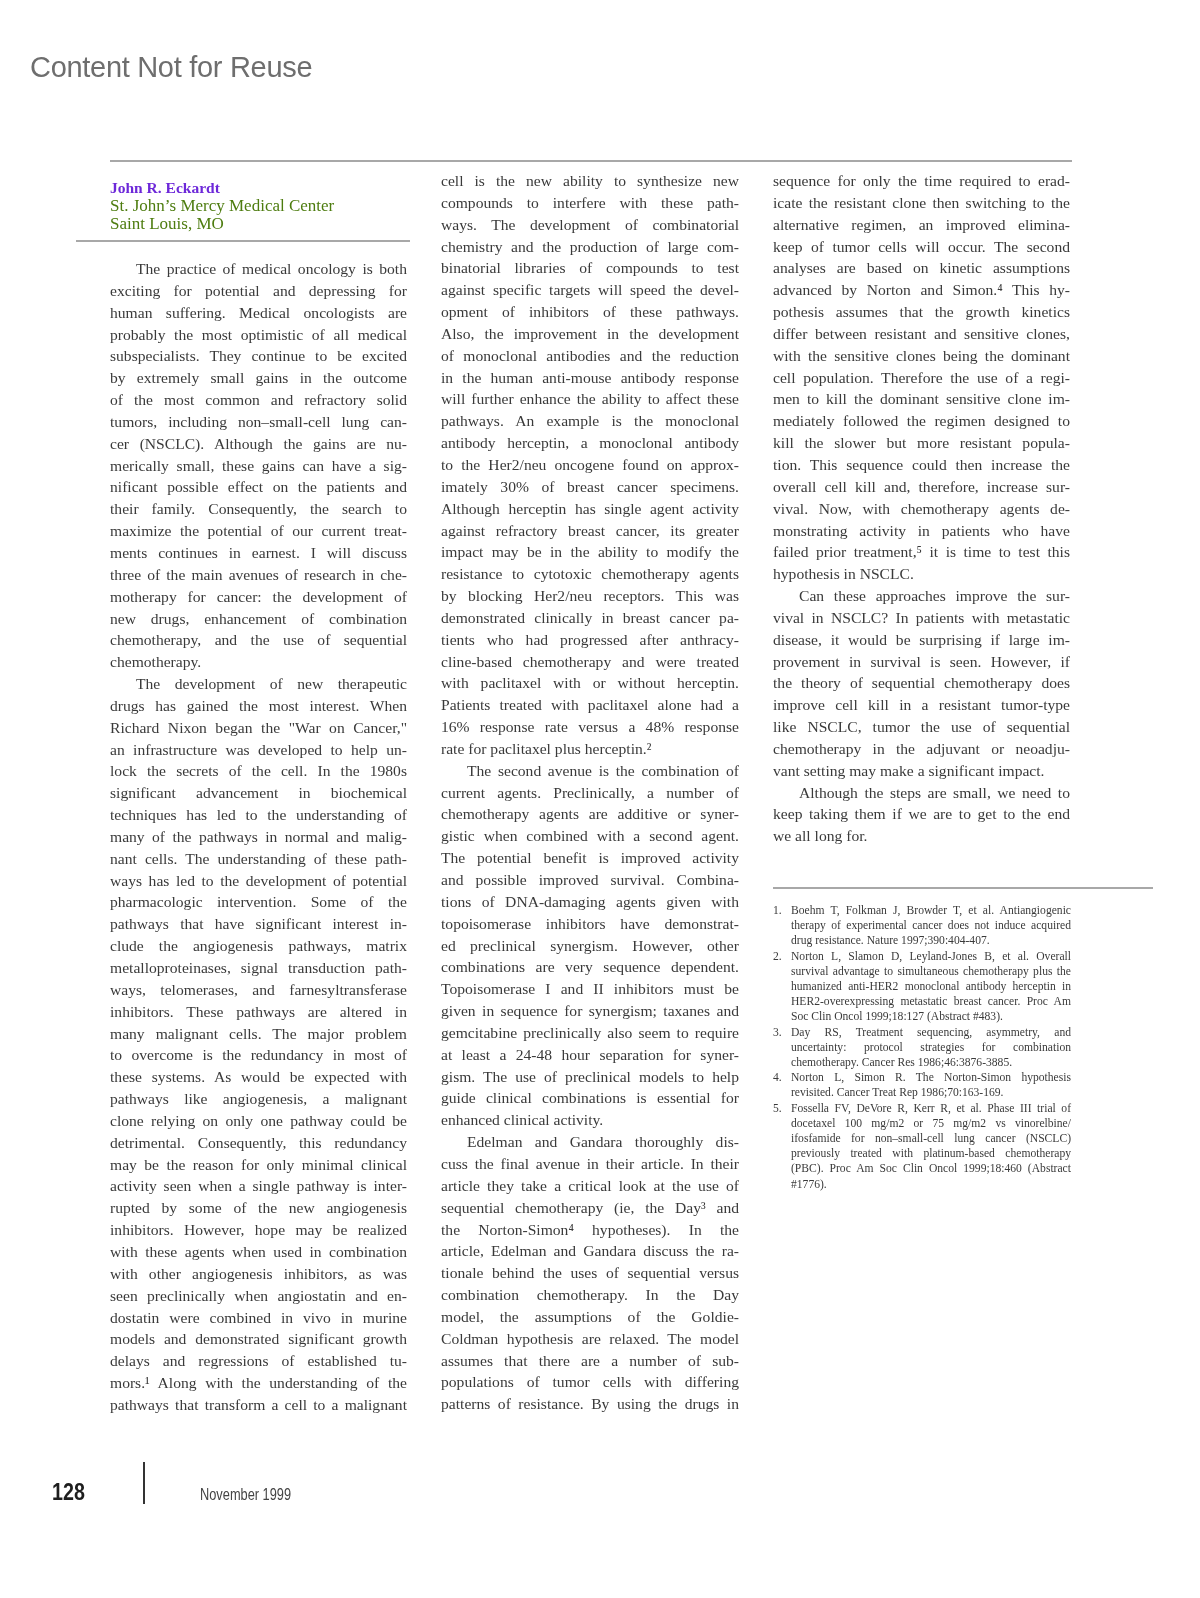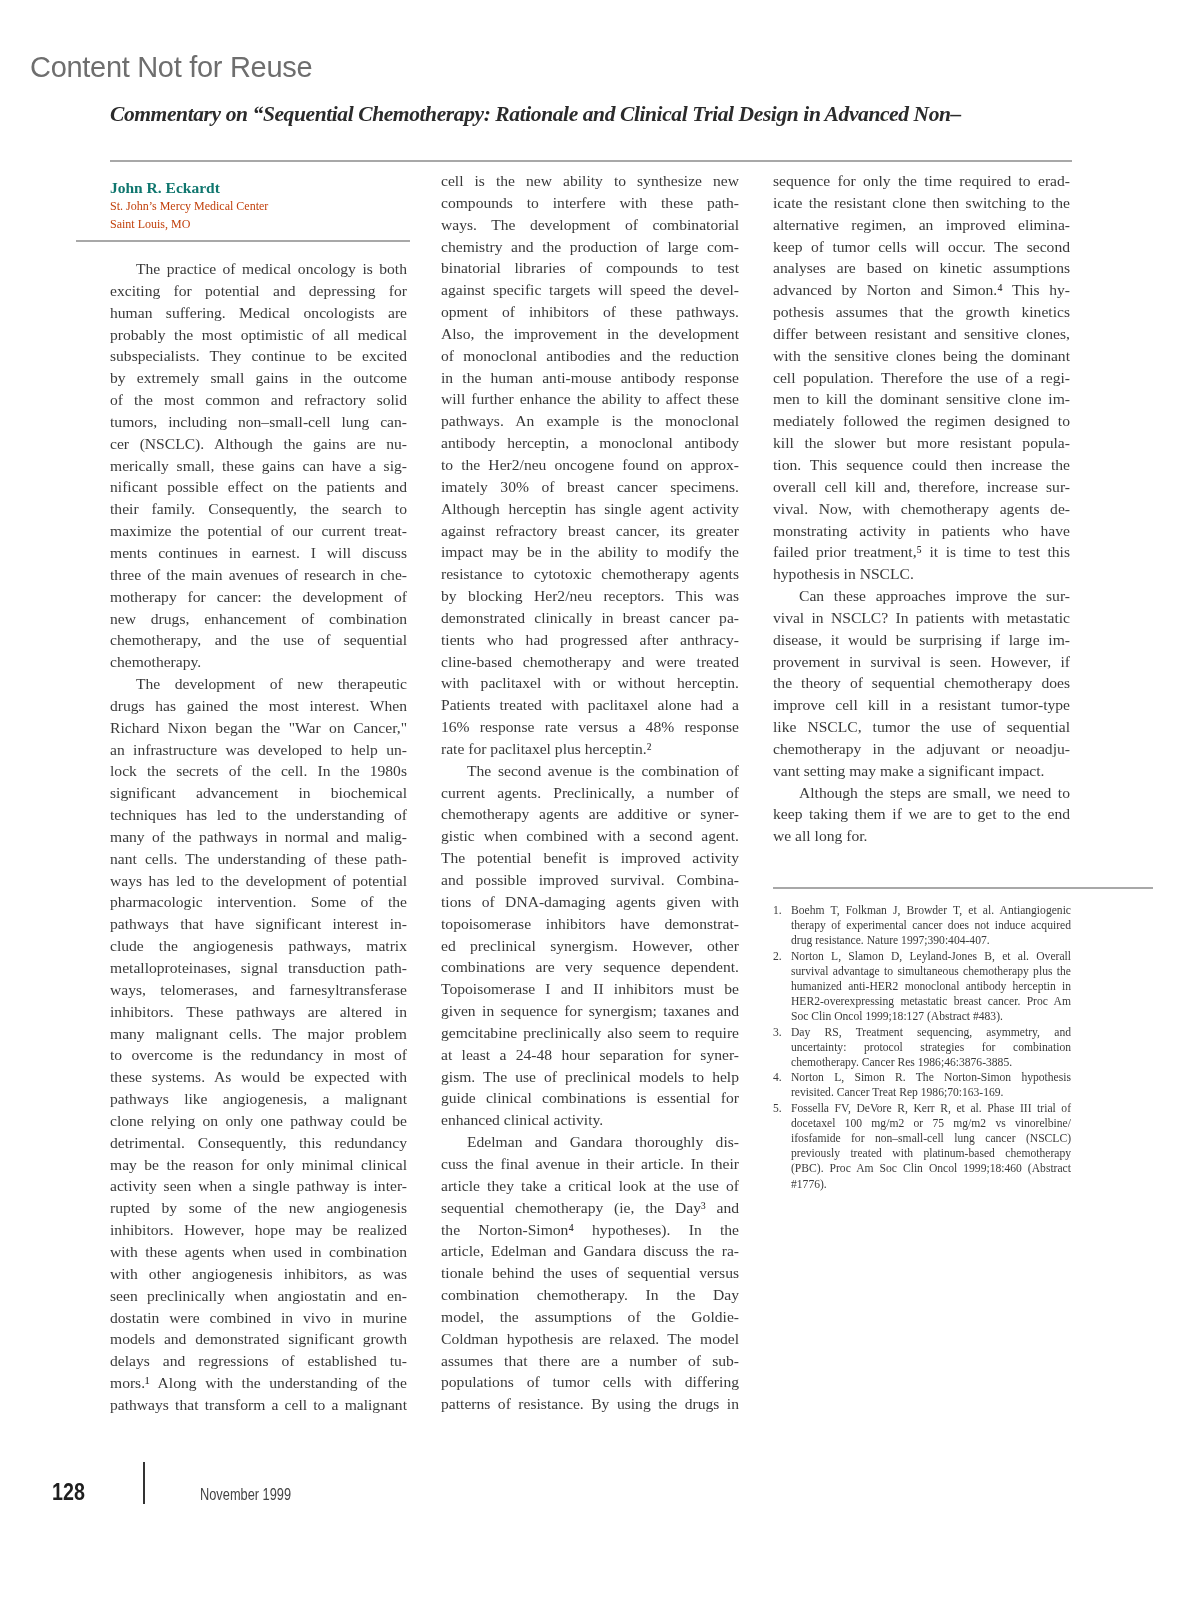--- a/index.html
+++ b/index.html
@@ -1,22 +1,22 @@
 <!DOCTYPE html>
 <html><head>
 <meta charset="utf-8">
 <style>
   html, body { margin: 0; padding: 0; background: #ffffff; }
   body { width: 1200px; height: 1598px; position: relative; overflow: hidden; font-family: "Liberation Serif", "DejaVu Serif", serif; color: #333; }
   .watermark { position: absolute; left: 30px; top: 30px; font-family: "Liberation Sans", "DejaVu Sans", sans-serif; font-size: 29px; color: #6e6e6e; letter-spacing: -0.3px; margin-top: 21px; }
   .title { position: absolute; left: 110px; top: 102px; width: 960px; font-style: italic; font-weight: bold; font-size: 21.5px; line-height: 24px; color: #2b2b2b; letter-spacing: -0.4px; }
   .rule-top { position: absolute; left: 110px; top: 160px; width: 962px; height: 2px; background: #a8a8a8; }
   .author-block { position: absolute; left: 110px; top: 178px; width: 300px; }
-  .author-name { font-weight: bold; font-size: 15.5px; color: #0f766e; line-height: 19px; }
-  .author-aff { font-size: 12px; line-height: 18px; color: #c2410c; }
+  .author-name { font-weight: bold; font-size: 15.5px; color: #6d28d9; line-height: 19px; }
+  .author-aff { font-size: 17px; line-height: 18px; color: #4d7c0f; }
   .rule-author { position: absolute; left: 76px; top: 240px; width: 334px; height: 2px; background: #a8a8a8; }
   .col { position: absolute; font-size: 15.6px; line-height: 21.85px; color: #3a3a3a; text-align: justify; }
   .col1 { left: 110px; top: 258px; width: 297px; }
   .col2 { left: 441px; top: 170px; width: 298px; }
   .col3 { left: 773px; top: 170px; width: 297px; }
   .line { display: block; text-align: justify; text-align-last: justify; white-space: nowrap; }
   .line.last { text-align-last: left; }
   .line.ind { padding-left: 26px; }
   .rule-refs { position: absolute; left: 773px; top: 887px; width: 380px; height: 2px; background: #a8a8a8; }
   .refs { position: absolute; left: 773px; top: 903px; width: 298px; font-size: 11.6px; line-height: 15.2px; color: #3a3a3a; }
@@ -27,21 +27,20 @@
   .page-num { font-size: 24px; font-weight: bold; color: #1e1e1e; transform: scaleX(0.82); transform-origin: left bottom; width: 42px; line-height: 24px; }
   .footer-bar { width: 2px; height: 42px; background: #333; margin: 0 8px 0 2px; }
   .footer-date { font-size: 16px; color: #444; transform: scaleX(0.8); transform-origin: left bottom; white-space: nowrap; line-height: 18px; }
 </style>
 </head>
 <body>
 
 <div class="watermark">Content Not for Reuse</div>
 
 <div class="title">
-  <div>Commentary on “Sequential Chemotherapy: Rationale and Clinical Trial Design in Advanced Non–</div>
 </div>
 
 <div class="rule-top"></div>
 
 <div class="author-block">
   <div class="author-name">John R. Eckardt</div>
   <div class="author-aff">St. John’s Mercy Medical Center</div>
   <div class="author-aff">Saint Louis, MO</div>
 </div>
 

